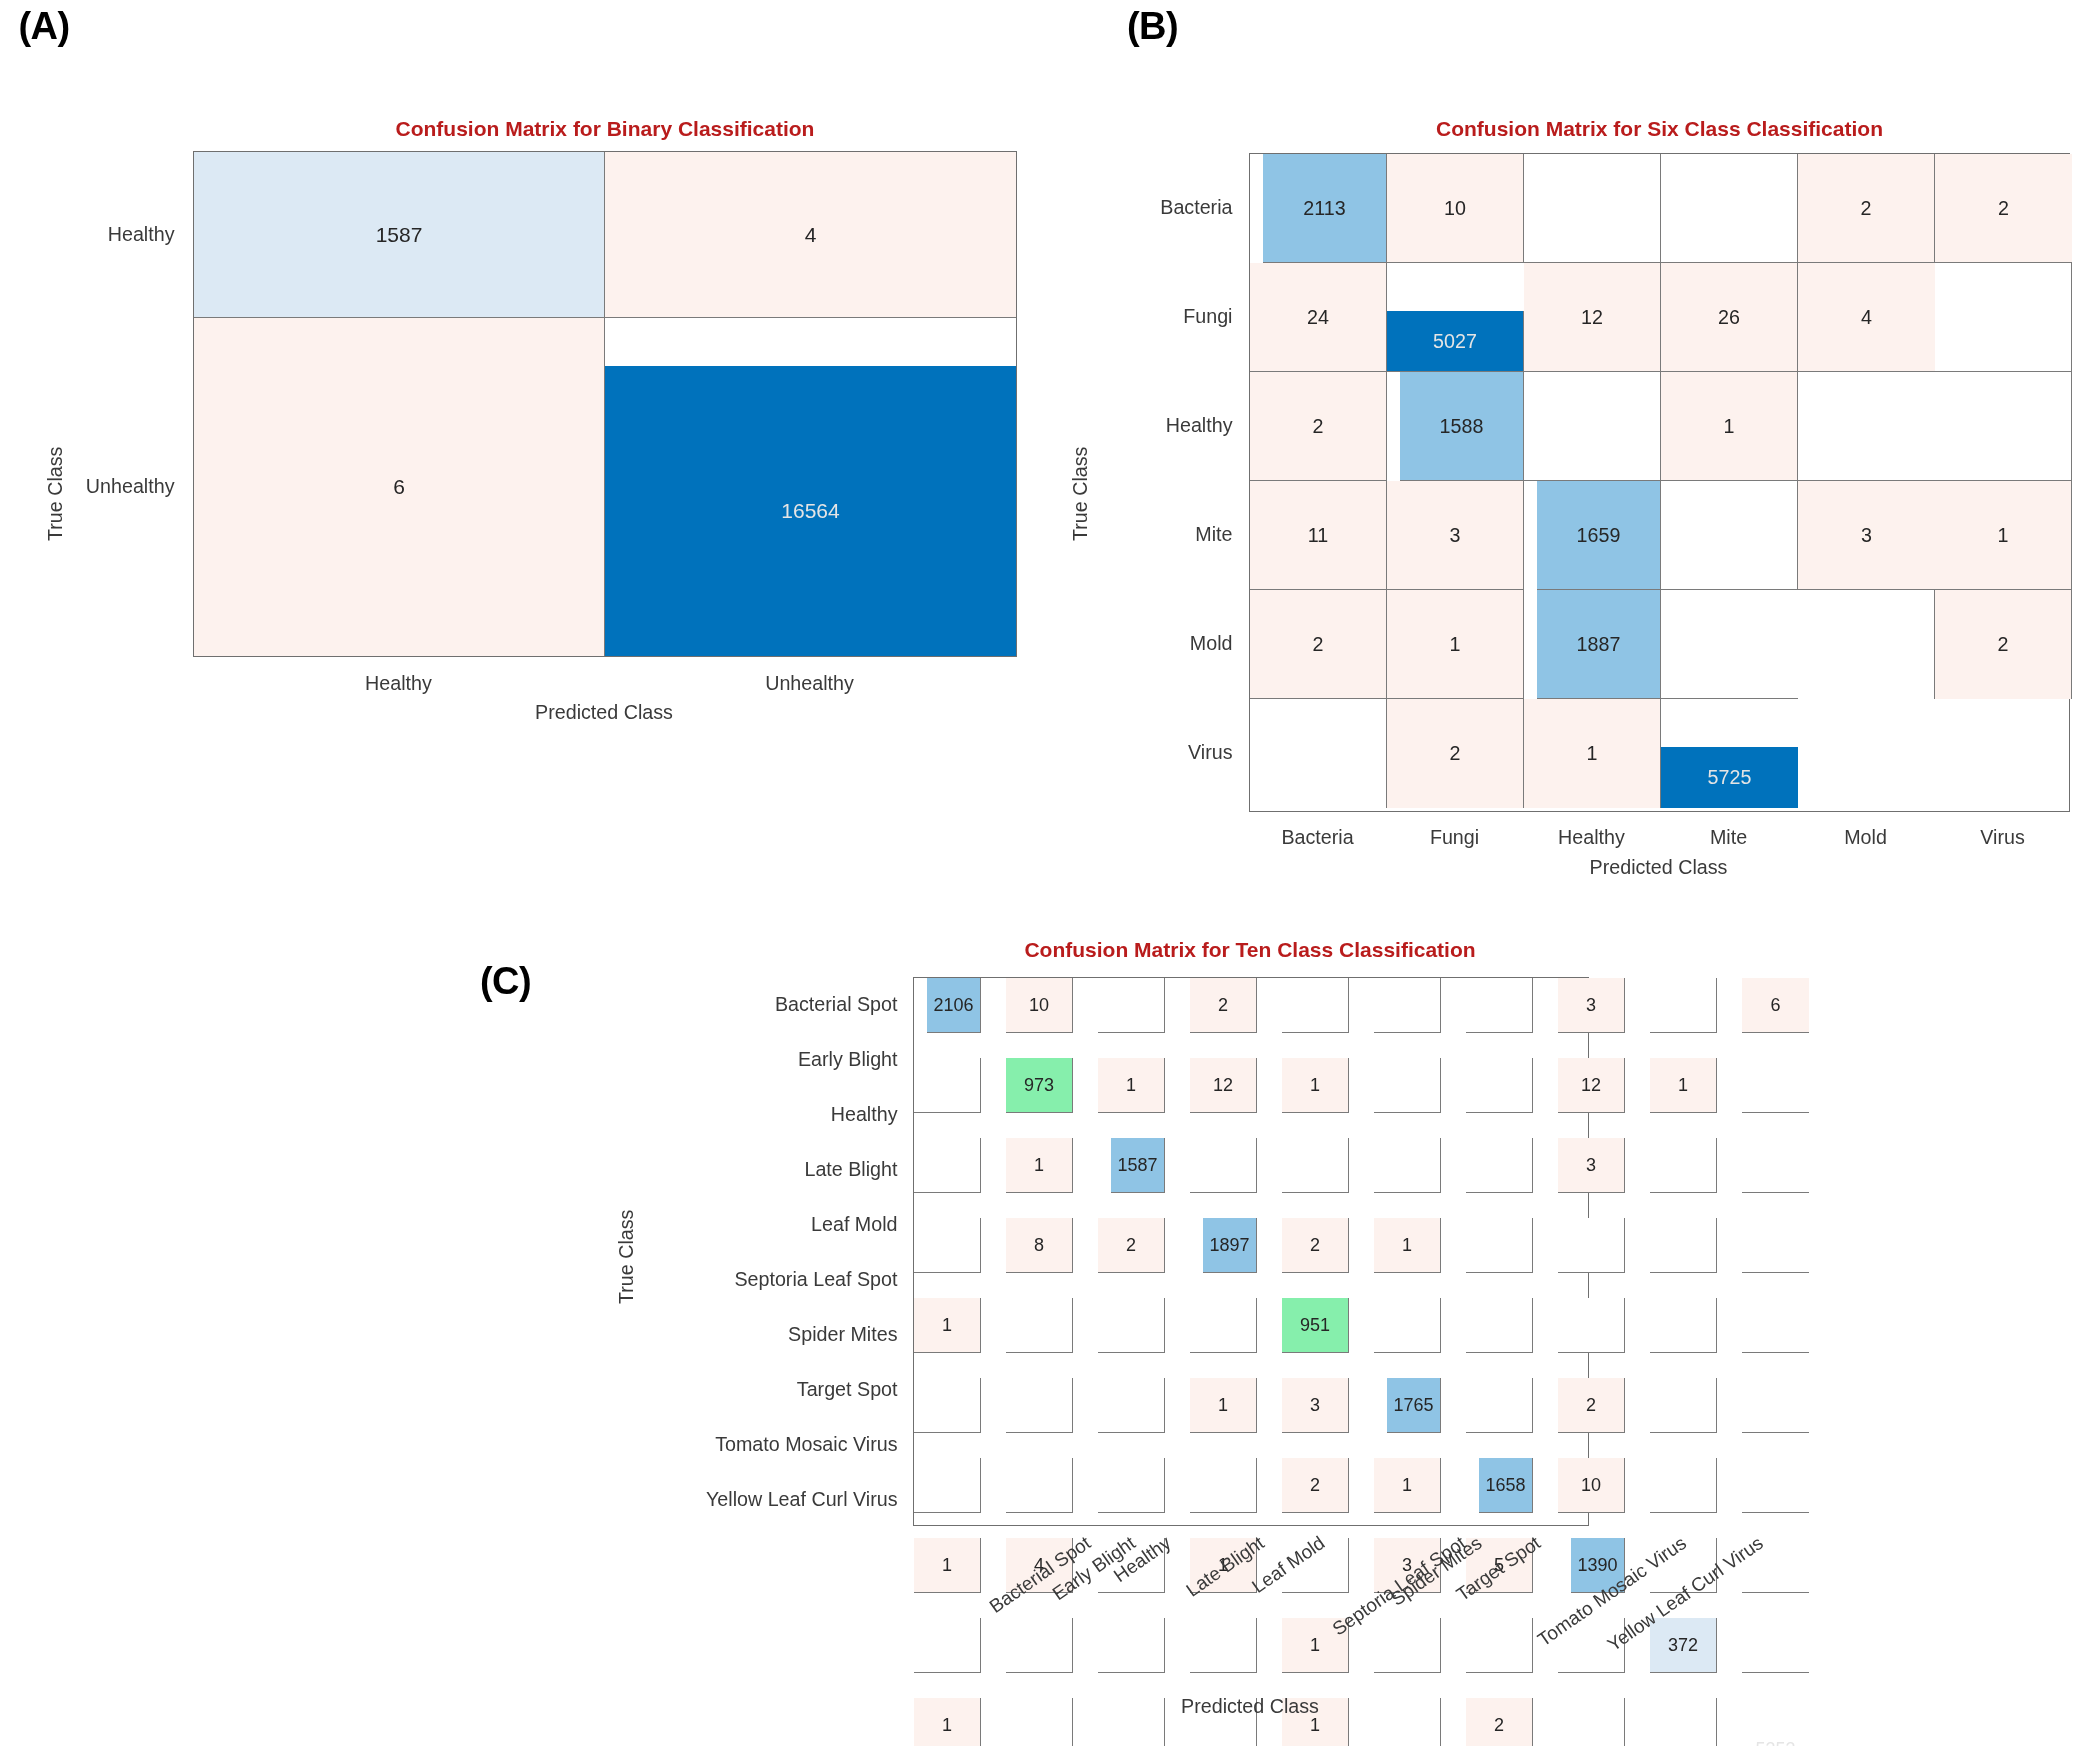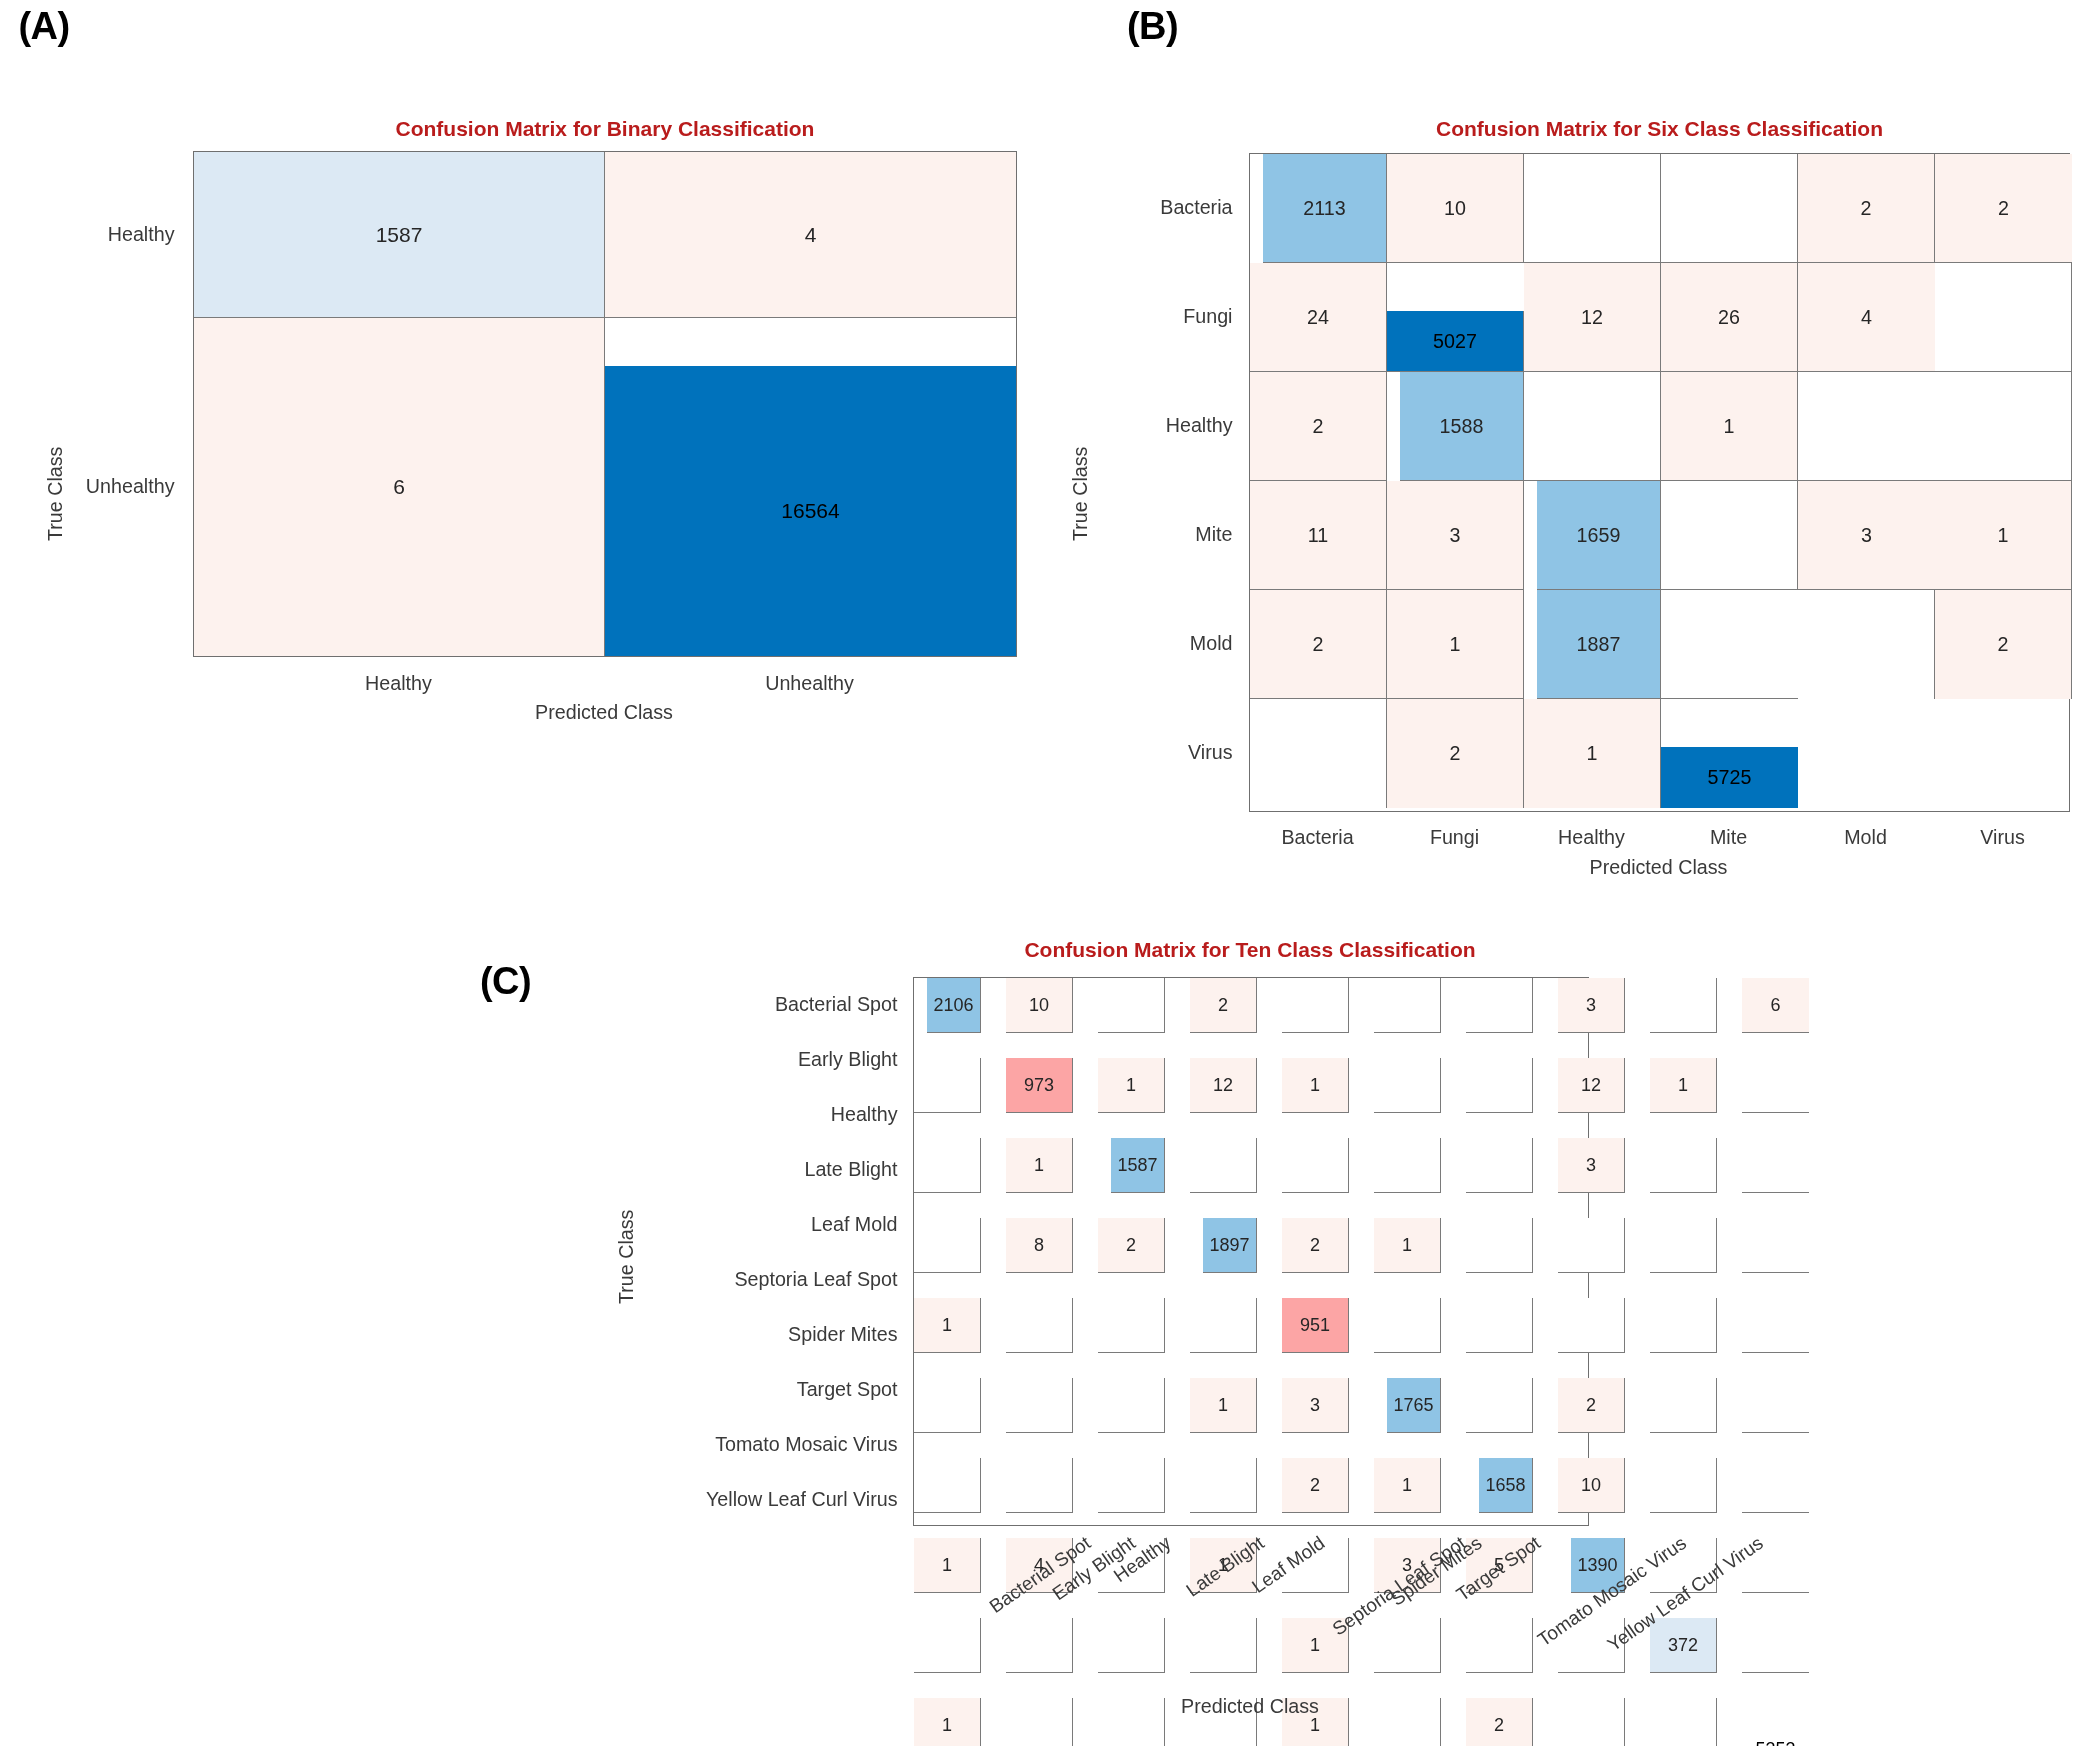--- a/index.html
+++ b/index.html
@@ -62,23 +62,23 @@
     color: #262626;
     background: #ffffff;
     position: relative;
   }
   .cell.lastcol { border-right: none; }
   .cell.lastrow { border-bottom: none; }
 
   .cell.c-empty  { background: #ffffff; }
   .cell.c-pink   { background: #fdf2ee; }
   .cell.c-blue1  { background: #dce9f4; }
-  .cell.c-blue2  { background: #fca5a5; }
+  .cell.c-blue2  { background: #86efac; }
   .cell.c-blue3  { background: #8fc4e5; margin-left: 13px; }
-  .cell.c-blue4  { background: #0072bc; color: #000000; margin-top: 48px; }
+  .cell.c-blue4  { background: #0072bc; color: #e5e5e5; margin-top: 48px; }
 
   .ylabels {
     position: absolute;
     display: grid;
   }
   .ylab {
     display: flex;
     align-items: center;
     justify-content: flex-end;
     padding-right: 13.5px;

